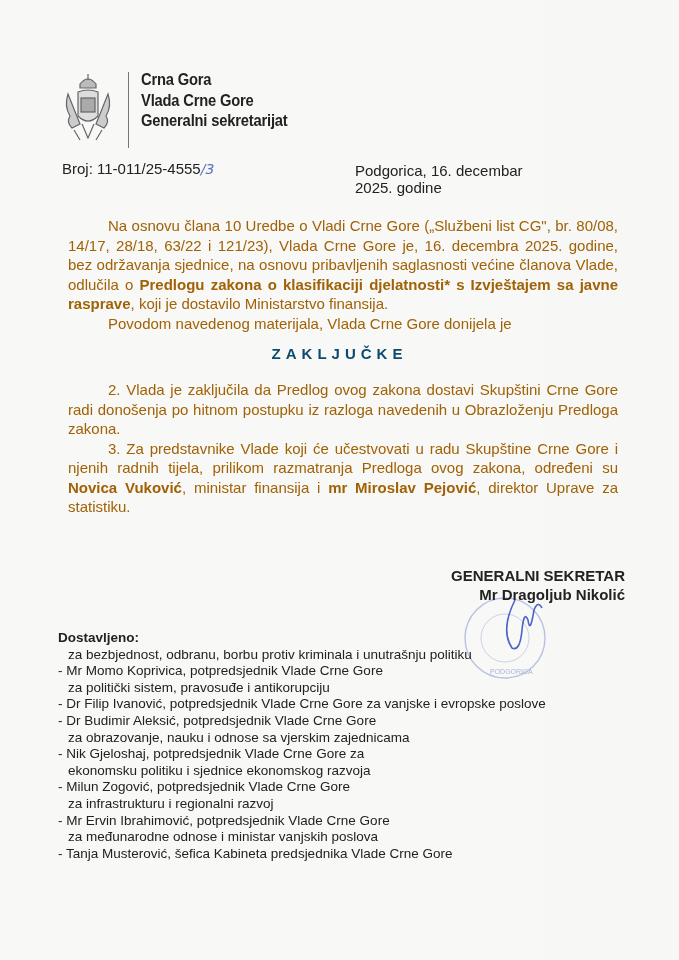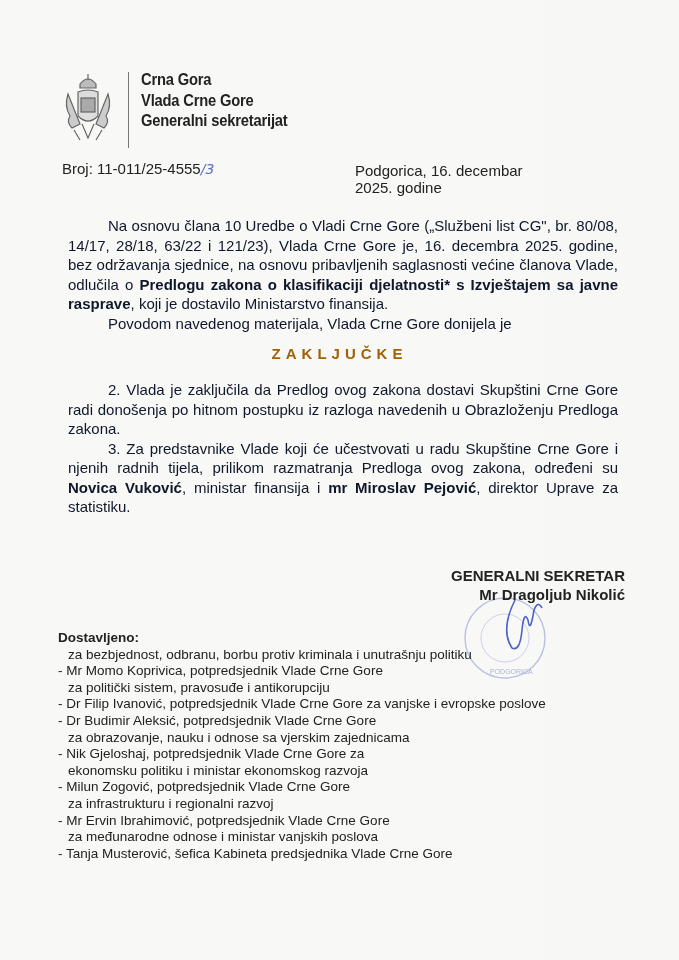--- a/index.html
+++ b/index.html
@@ -10,26 +10,26 @@
   .header { position: absolute; left: 60px; top: 70px; height: 80px; display: flex; align-items: flex-start; }
   .coat { width: 56px; height: 76px; margin-top: 2px; }
   .vline { width: 1px; height: 76px; background: #777; margin-left: 12px; margin-top: 2px; }
   .org { margin-left: 12px; font-size: 16px; line-height: 20.5px; font-weight: 400; color: #222; letter-spacing: -0.2px; }
   .org div { font-weight: 700; font-family: "Liberation Sans", sans-serif; transform: scaleX(0.92); transform-origin: left; }
 
   .broj { position: absolute; left: 62px; top: 160px; font-size: 15px; color: #222; }
   .broj .hand { color: #5a6fbf; font-style: italic; font-family: "DejaVu Sans", sans-serif; font-size: 14px; }
   .place-date { position: absolute; left: 355px; top: 162px; font-size: 15px; color: #222; }
 
-  .body-text { position: absolute; left: 68px; width: 550px; font-size: 15px; line-height: 19.5px; color: #0f172a; text-align: justify; }
+  .body-text { position: absolute; left: 68px; width: 550px; font-size: 15px; line-height: 19.5px; color: #a16207; text-align: justify; }
   .p1 { top: 216px; }
   .indent { display: inline-block; width: 40px; }
   .bold { font-weight: 700; }
 
-  .title { position: absolute; left: 0; width: 679px; top: 345px; text-align: center; font-weight: 700; font-size: 15px; letter-spacing: 5px; color: #a16207; }
+  .title { position: absolute; left: 0; width: 679px; top: 345px; text-align: center; font-weight: 700; font-size: 15px; letter-spacing: 5px; color: #0c4a6e; }
 
   .concl { top: 380px; }
   .concl p { margin: 0; }
 
   .sign { position: absolute; left: 440px; top: 566px; font-weight: 700; font-size: 15px; line-height: 19px; color: #222; text-align: right; width: 185px; }
   .stamp { position: absolute; left: 460px; top: 590px; width: 110px; height: 90px; }
 
   .dist { position: absolute; left: 58px; top: 630px; font-size: 13.5px; line-height: 16.6px; color: #222; }
   .dist .dtitle { font-weight: 700; }
   .dist .item { white-space: nowrap; }
@@ -93,21 +93,21 @@
 
   <div class="dist">
     <div class="dtitle">Dostavljeno:</div>
     <div class="cont">za bezbjednost, odbranu, borbu protiv kriminala i unutrašnju politiku</div>
     <div class="item">- Mr Momo Koprivica, potpredsjednik Vlade Crne Gore</div>
     <div class="cont">za politički sistem, pravosuđe i antikorupciju</div>
     <div class="item">- Dr Filip Ivanović, potpredsjednik Vlade Crne Gore za vanjske i evropske poslove</div>
     <div class="item">- Dr Budimir Aleksić, potpredsjednik Vlade Crne Gore</div>
     <div class="cont">za obrazovanje, nauku i odnose sa vjerskim zajednicama</div>
     <div class="item">- Nik Gjeloshaj, potpredsjednik Vlade Crne Gore za</div>
-    <div class="cont">ekonomsku politiku i ministar ekonomskog razvoja</div>
+    <div class="cont">ekonomsku politiku i sjednice ekonomskog razvoja</div>
     <div class="item">- Milun Zogović, potpredsjednik Vlade Crne Gore</div>
     <div class="cont">za infrastrukturu i regionalni razvoj</div>
     <div class="item">- Mr Ervin Ibrahimović, potpredsjednik Vlade Crne Gore</div>
     <div class="cont">za međunarodne odnose i ministar vanjskih poslova</div>
     <div class="item">- Tanja Musterović, šefica Kabineta predsjednika Vlade Crne Gore</div>
   </div>
 
 </div>
 
 </body></html>

